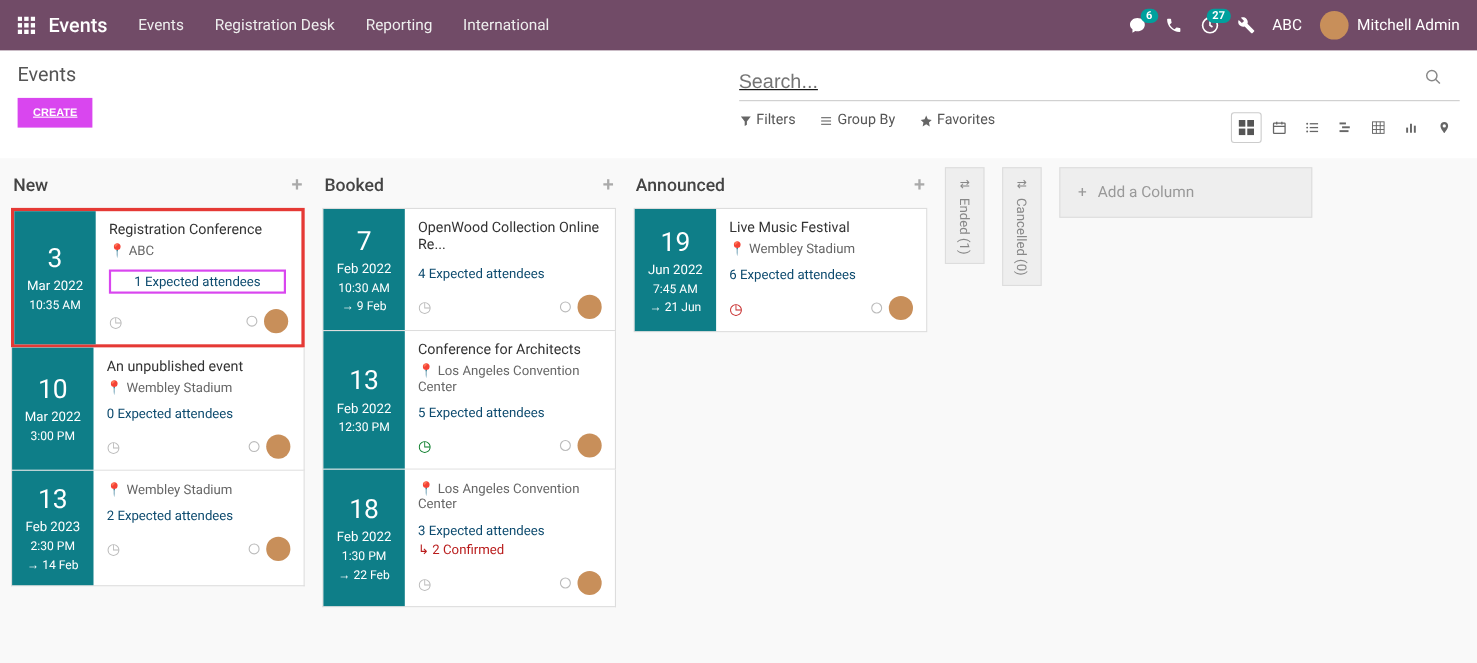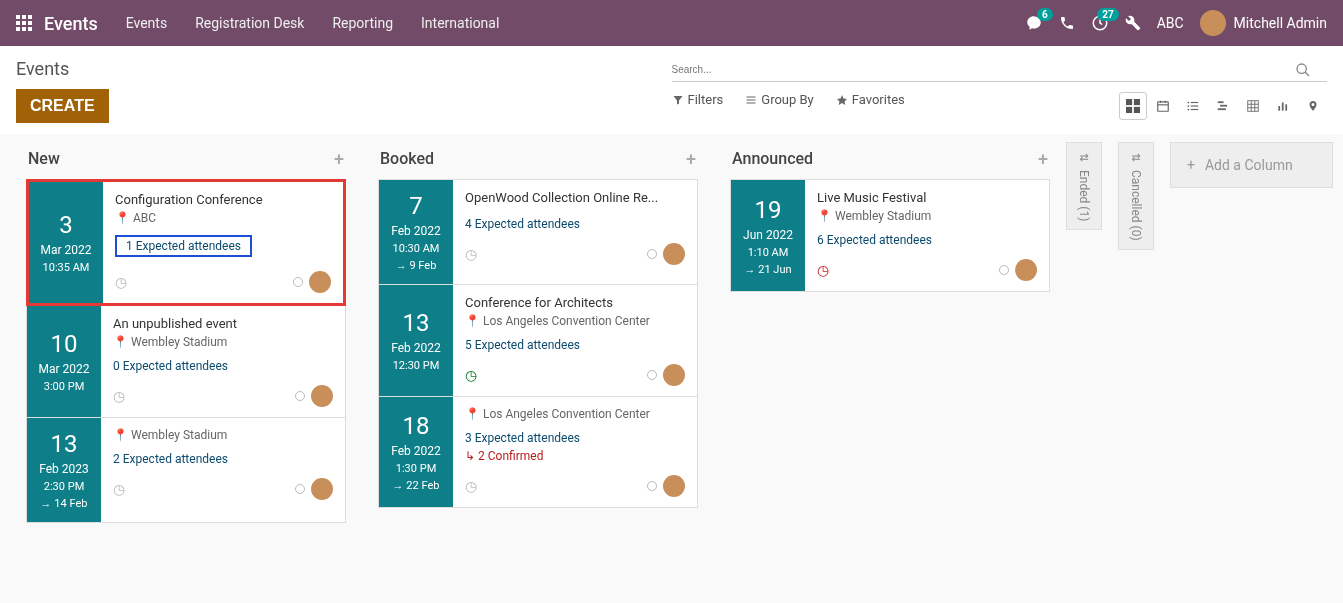--- a/index.html
+++ b/index.html
@@ -8,31 +8,31 @@
 .topnav .apps-icon { width: 16px; height: 16px; margin-right: 12px; cursor: pointer; }
 .topnav .app-title { font-size: 18px; font-weight: 500; margin-right: 28px; }
 .topnav .menu-item { color: #eee; font-size: 14px; margin-right: 28px; cursor: pointer; }
 .topnav .spacer { flex: 1; }
 .topnav .right-item { display: flex; align-items: center; margin-left: 16px; cursor: pointer; position: relative; }
 .topnav .badge { background: #00A09D; color: #fff; font-size: 10px; font-weight: 700; border-radius: 8px; padding: 1px 5px; position: absolute; top: -6px; right: -10px; }
 .topnav .avatar { width: 26px; height: 26px; border-radius: 50%; background: #c88f5a; display: inline-block; }
 .subhead { display: flex; align-items: flex-start; padding: 12px 16px 0; background: #fff; }
 .subhead .left { flex: 0 0 50%; }
 .subhead .page-title { font-size: 18px; color: #555; margin-bottom: 10px; }
-.create-btn { background: #a16207; color: #fff; border: none; padding: 8px 14px; font-size: 16px; font-weight: 600; cursor: pointer; text-transform: uppercase; }
+.create-btn { background: #d946ef; color: #fff; border: none; padding: 8px 14px; font-size: 10px; font-weight: 600; cursor: pointer; text-transform: uppercase; text-decoration: underline; }
 .subhead .right { flex: 1; }
-.search-input { width: 100%; border: none; border-bottom: 1px solid #ccc; padding: 6px 0; font-size: 10px; outline: none; }
+.search-input { width: 100%; border: none; border-bottom: 1px solid #ccc; padding: 6px 0; font-size: 18px; outline: none; text-decoration: underline; }
 .toolbar { display: flex; align-items: flex-start; padding: 10px 0 14px; }
 .tool-btn { display: flex; align-items: center; color: #555; font-size: 13px; margin-right: 22px; cursor: pointer; }
 .tool-btn .ico { margin-right: 4px; }
 .view-switch { margin-left: auto; display: flex; gap: 2px; }
 .view-switch .vbtn { width: 28px; height: 28px; display: flex; align-items: center; justify-content: center; border: 1px solid transparent; cursor: pointer; color: #666; }
 .view-switch .vbtn.active { border-color: #ccc; border-radius: 3px; background: #fff; }
 .board { display: flex; padding: 8px 10px; gap: 16px; align-items: flex-start; background: #f9f9f9; }
-.col { width: 320px; flex-shrink: 0; margin-left: 16px; }
+.col { width: 267px; flex-shrink: 0; }
 .col-head { display: flex; align-items: center; font-size: 16px; color: #444; padding: 6px 2px 10px; font-weight: 500; }
 .col-head .plus { margin-left: auto; color: #aaa; cursor: pointer; font-size: 18px; }
 .card { display: flex; background: #fff; border: 1px solid #ddd; margin-bottom: 0; }
 .card + .card { border-top: none; }
 .card-date { width: 74px; background: #0e7e88; color: #fff; text-align: center; padding: 12px 4px; display: flex; flex-direction: column; align-items: center; justify-content: center; gap: 4px; }
 .card-date .day { font-size: 24px; font-weight: 400; }
 .card-date .mon { font-size: 12px; }
 .card-date .time { font-size: 11px; }
 .card-date .end { font-size: 11px; }
 .card-body { flex: 1; padding: 10px 12px; position: relative; }
@@ -41,21 +41,21 @@
 .card-body .att { font-size: 12px; color: #0c4a6e; margin-bottom: 2px; }
 .card-body .conf { font-size: 12px; color: #b91c1c; margin-top: 4px; }
 .card-foot { display: flex; align-items: center; margin-top: 12px; }
 .clock-ico { color: #bbb; font-size: 14px; }
 .clock-ico.green { color: #0a7d2a; }
 .clock-ico.red { color: #c62828; }
 .card-foot .spacer { flex: 1; }
 .dot { width: 10px; height: 10px; border: 1px solid #bbb; border-radius: 50%; margin-right: 6px; }
 .mini-avatar { width: 22px; height: 22px; border-radius: 50%; background: #c88f5a; display: inline-block; }
 .highlight { border: 3px solid #e53935 !important; }
-.att-highlight { border: 2px solid #1d4ed8; padding: 2px 9px; display: inline-block; }
+.att-highlight { border: 2px solid #d946ef; padding: 2px 21px; display: inline-block; }
 .collapsed-col { width: 36px; background: #eee; border: 1px solid #ddd; writing-mode: vertical-rl; text-orientation: mixed; padding: 8px 4px; font-size: 12px; color: #888; cursor: pointer; display: flex; align-items: center; }
 .collapsed-col .arr { writing-mode: horizontal-tb; margin-bottom: 6px; font-size: 11px; }
 .add-col { width: 230px; background: #eee; border: 1px solid #ddd; padding: 14px 16px; color: #999; font-size: 14px; cursor: pointer; display: flex; align-items: center; gap: 10px; }
 .search-icon-right { position: absolute; right: 16px; color: #888; }
 .searchwrap { position: relative; }
 svg { display: block; }
 </style>
 </head>
 <body>
 
@@ -218,21 +218,21 @@
       <span>New</span>
       <span class="plus">+</span>
     </div>
     <div class="card highlight">
       <div class="card-date">
         <div class="day">3</div>
         <div class="mon">Mar 2022</div>
         <div class="time">10:35 AM</div>
       </div>
       <div class="card-body">
-        <div class="title">Configuration Conference</div>
+        <div class="title">Registration Conference</div>
         <div class="loc"><span>📍</span> <span>ABC</span></div>
         <span class="att att-highlight">1 Expected attendees</span>
         <div class="card-foot">
           <span class="clock-ico">◷</span>
           <span class="spacer"></span>
           <span class="dot"></span>
           <span class="mini-avatar"></span>
         </div>
       </div>
     </div>
@@ -338,21 +338,21 @@
 
   <div class="col">
     <div class="col-head">
       <span>Announced</span>
       <span class="plus">+</span>
     </div>
     <div class="card">
       <div class="card-date">
         <div class="day">19</div>
         <div class="mon">Jun 2022</div>
-        <div class="time">1:10 AM</div>
+        <div class="time">7:45 AM</div>
         <div class="end">→ 21 Jun</div>
       </div>
       <div class="card-body">
         <div class="title">Live Music Festival</div>
         <div class="loc"><span>📍</span> <span>Wembley Stadium</span></div>
         <div class="att">6 Expected attendees</div>
         <div class="card-foot">
           <span class="clock-ico red">◷</span>
           <span class="spacer"></span>
           <span class="dot"></span>

